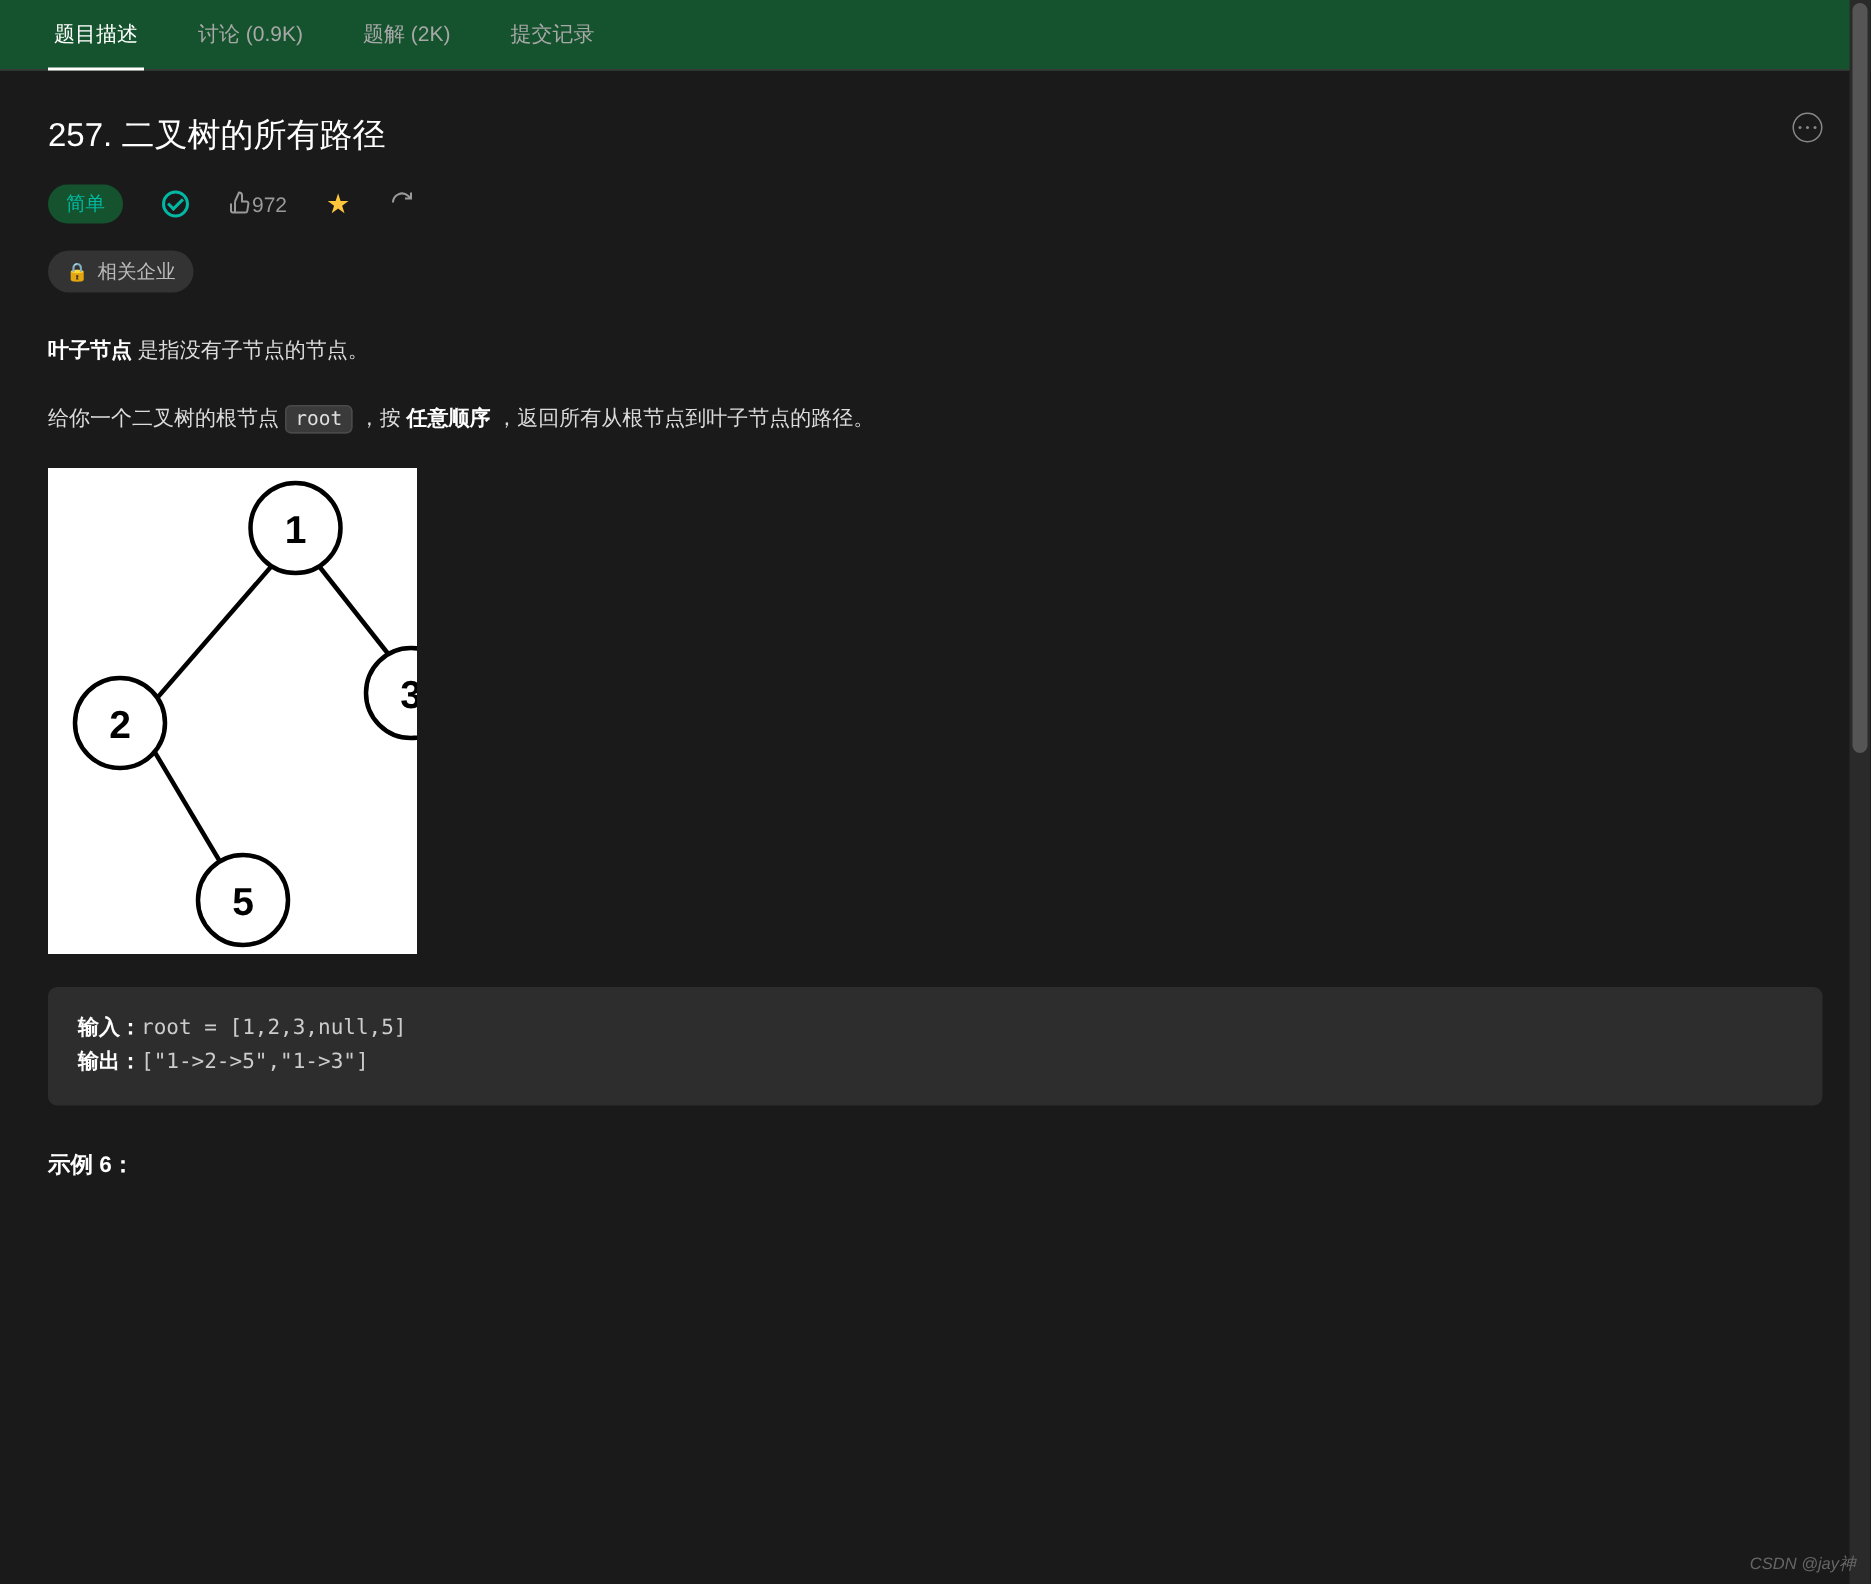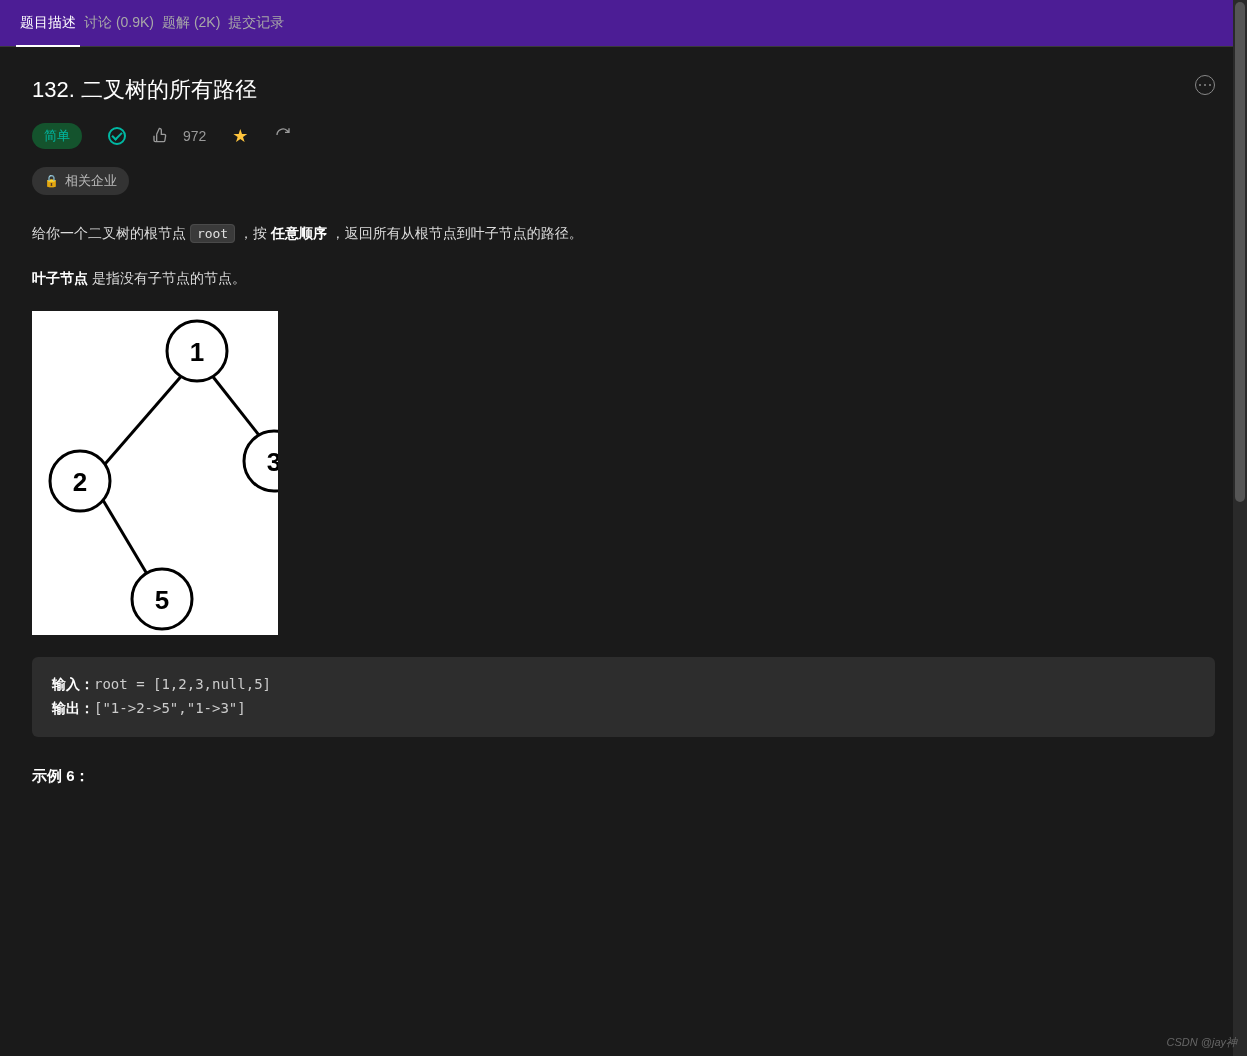--- a/index.html
+++ b/index.html
@@ -8,23 +8,24 @@
     color: #e8e8e8;
     font-family: -apple-system, BlinkMacSystemFont, "Segoe UI", "PingFang SC", "Microsoft YaHei", sans-serif;
     font-size: 14px;
     width: 1247px;
     height: 1056px;
     overflow: hidden;
     position: relative;
   }
   .tabs {
     display: flex;
-    padding: 0 16px;
+    gap: 32px;
+    padding: 0 32px;
     border-bottom: 1px solid #3a3a3a;
-    background: #4c1d95;
+    background: #14532d;
   }
   .tab {
     padding: 14px 4px;
     color: #a8a8a8;
     cursor: pointer;
     font-size: 14px;
     position: relative;
   }
   .tab.active {
     color: #fff;
@@ -84,21 +85,21 @@
     position: absolute;
     left: 4px; top: 1px;
     width: 4px; height: 8px;
     border: solid #00b8a3;
     border-width: 0 2px 2px 0;
     transform: rotate(45deg);
   }
   .like-group {
     display: flex;
     align-items: center;
-    gap: 15px;
+    gap: 0;
     color: #9a9a9a;
     cursor: pointer;
   }
   .thumb-icon svg { width: 16px; height: 16px; }
   .star-icon { color: #ffc53d; font-size: 18px; cursor: pointer; }
   .share-icon svg { width: 16px; height: 16px; stroke: #9a9a9a; cursor: pointer; }
   .company-pill {
     display: inline-flex;
     align-items: center;
     gap: 6px;
@@ -181,21 +182,21 @@
 <div class="tabs">
   <div class="tab active">题目描述</div>
   <div class="tab">讨论 (0.9K)</div>
   <div class="tab">题解 (2K)</div>
   <div class="tab">提交记录</div>
 </div>
 
 <div class="content">
 
   <div class="title-row">
-    <div class="title">132. 二叉树的所有路径</div>
+    <div class="title">257. 二叉树的所有路径</div>
     <div class="more-icon">
       <span></span>
         <span></span>
         <span></span>
     </div>
   </div>
 
   <div class="meta-row">
     <div class="difficulty-pill">简单</div>
     <div class="check-icon"></div>
@@ -215,24 +216,24 @@
     </span>
   </div>
 
   <div class="company-pill">
     <span class="lock-icon">🔒</span>
     <span>相关企业</span>
   </div>
 
   <div class="description">
     <p>
-      <span>给你一个二叉树的根节点 </span><span class="inline-code">root</span><span> ，按 </span><b>任意顺序</b><span> ，返回所有从根节点到叶子节点的路径。</span>
+      <b>叶子节点</b><span> 是指没有子节点的节点。</span>
     </p>
     <p>
-      <b>叶子节点</b><span> 是指没有子节点的节点。</span>
+      <span>给你一个二叉树的根节点 </span><span class="inline-code">root</span><span> ，按 </span><b>任意顺序</b><span> ，返回所有从根节点到叶子节点的路径。</span>
     </p>
   </div>
 
 
   <div class="tree-diagram">
     <svg viewBox="0 0 246 324">
       <line x1="152" y1="62" x2="60" y2="168" stroke="#000" stroke-width="3"></line>
       <line x1="178" y1="62" x2="230" y2="128" stroke="#000" stroke-width="3"></line>
       <line x1="62" y1="174" x2="118" y2="268" stroke="#000" stroke-width="3"></line>
       <circle cx="165" cy="40" r="30" fill="#fff" stroke="#000" stroke-width="3"></circle>

